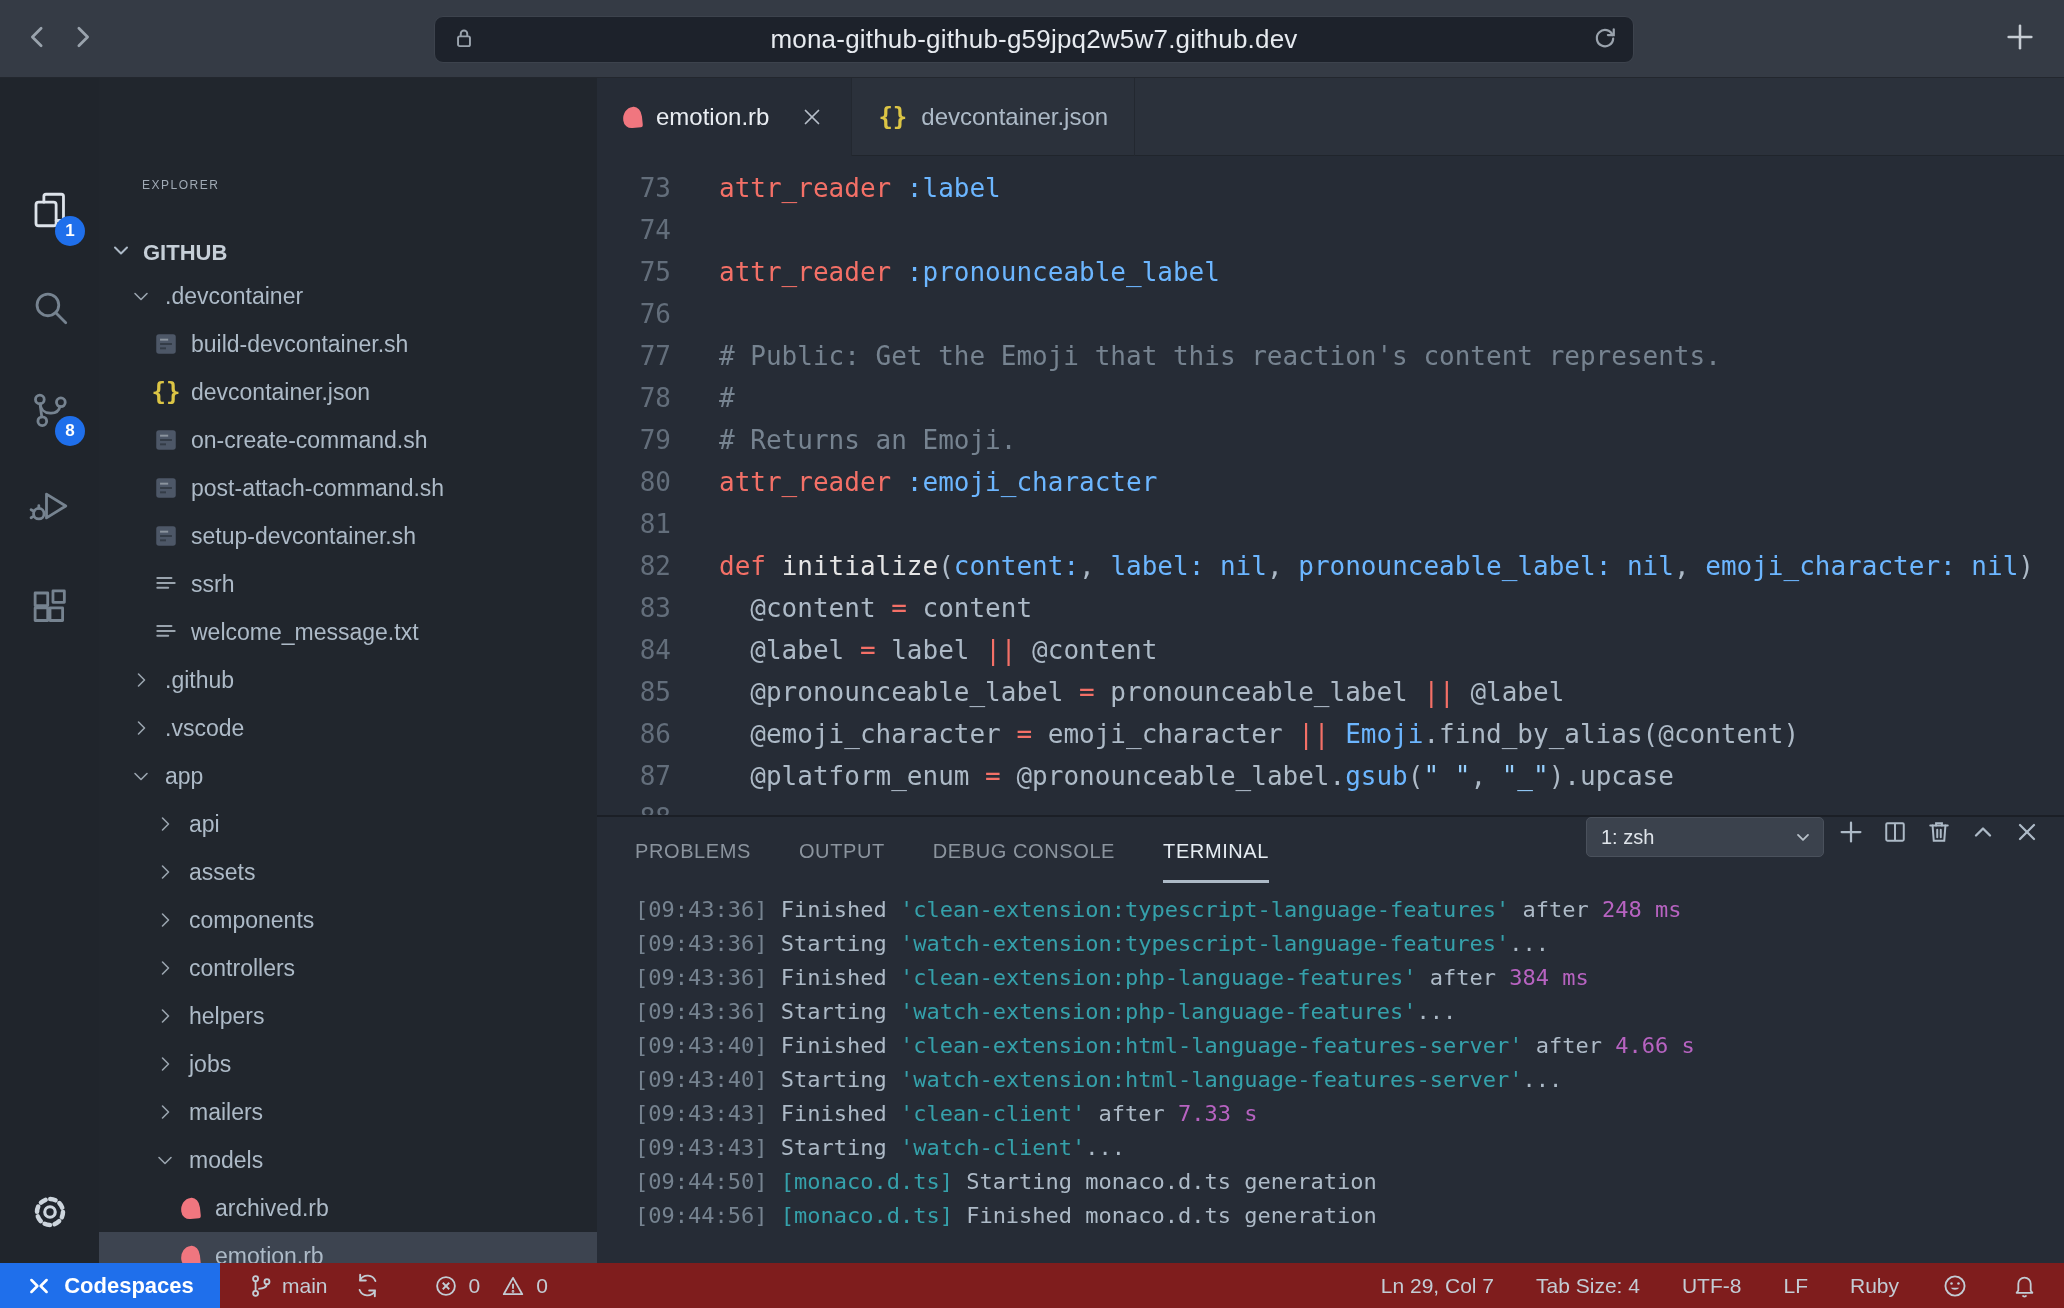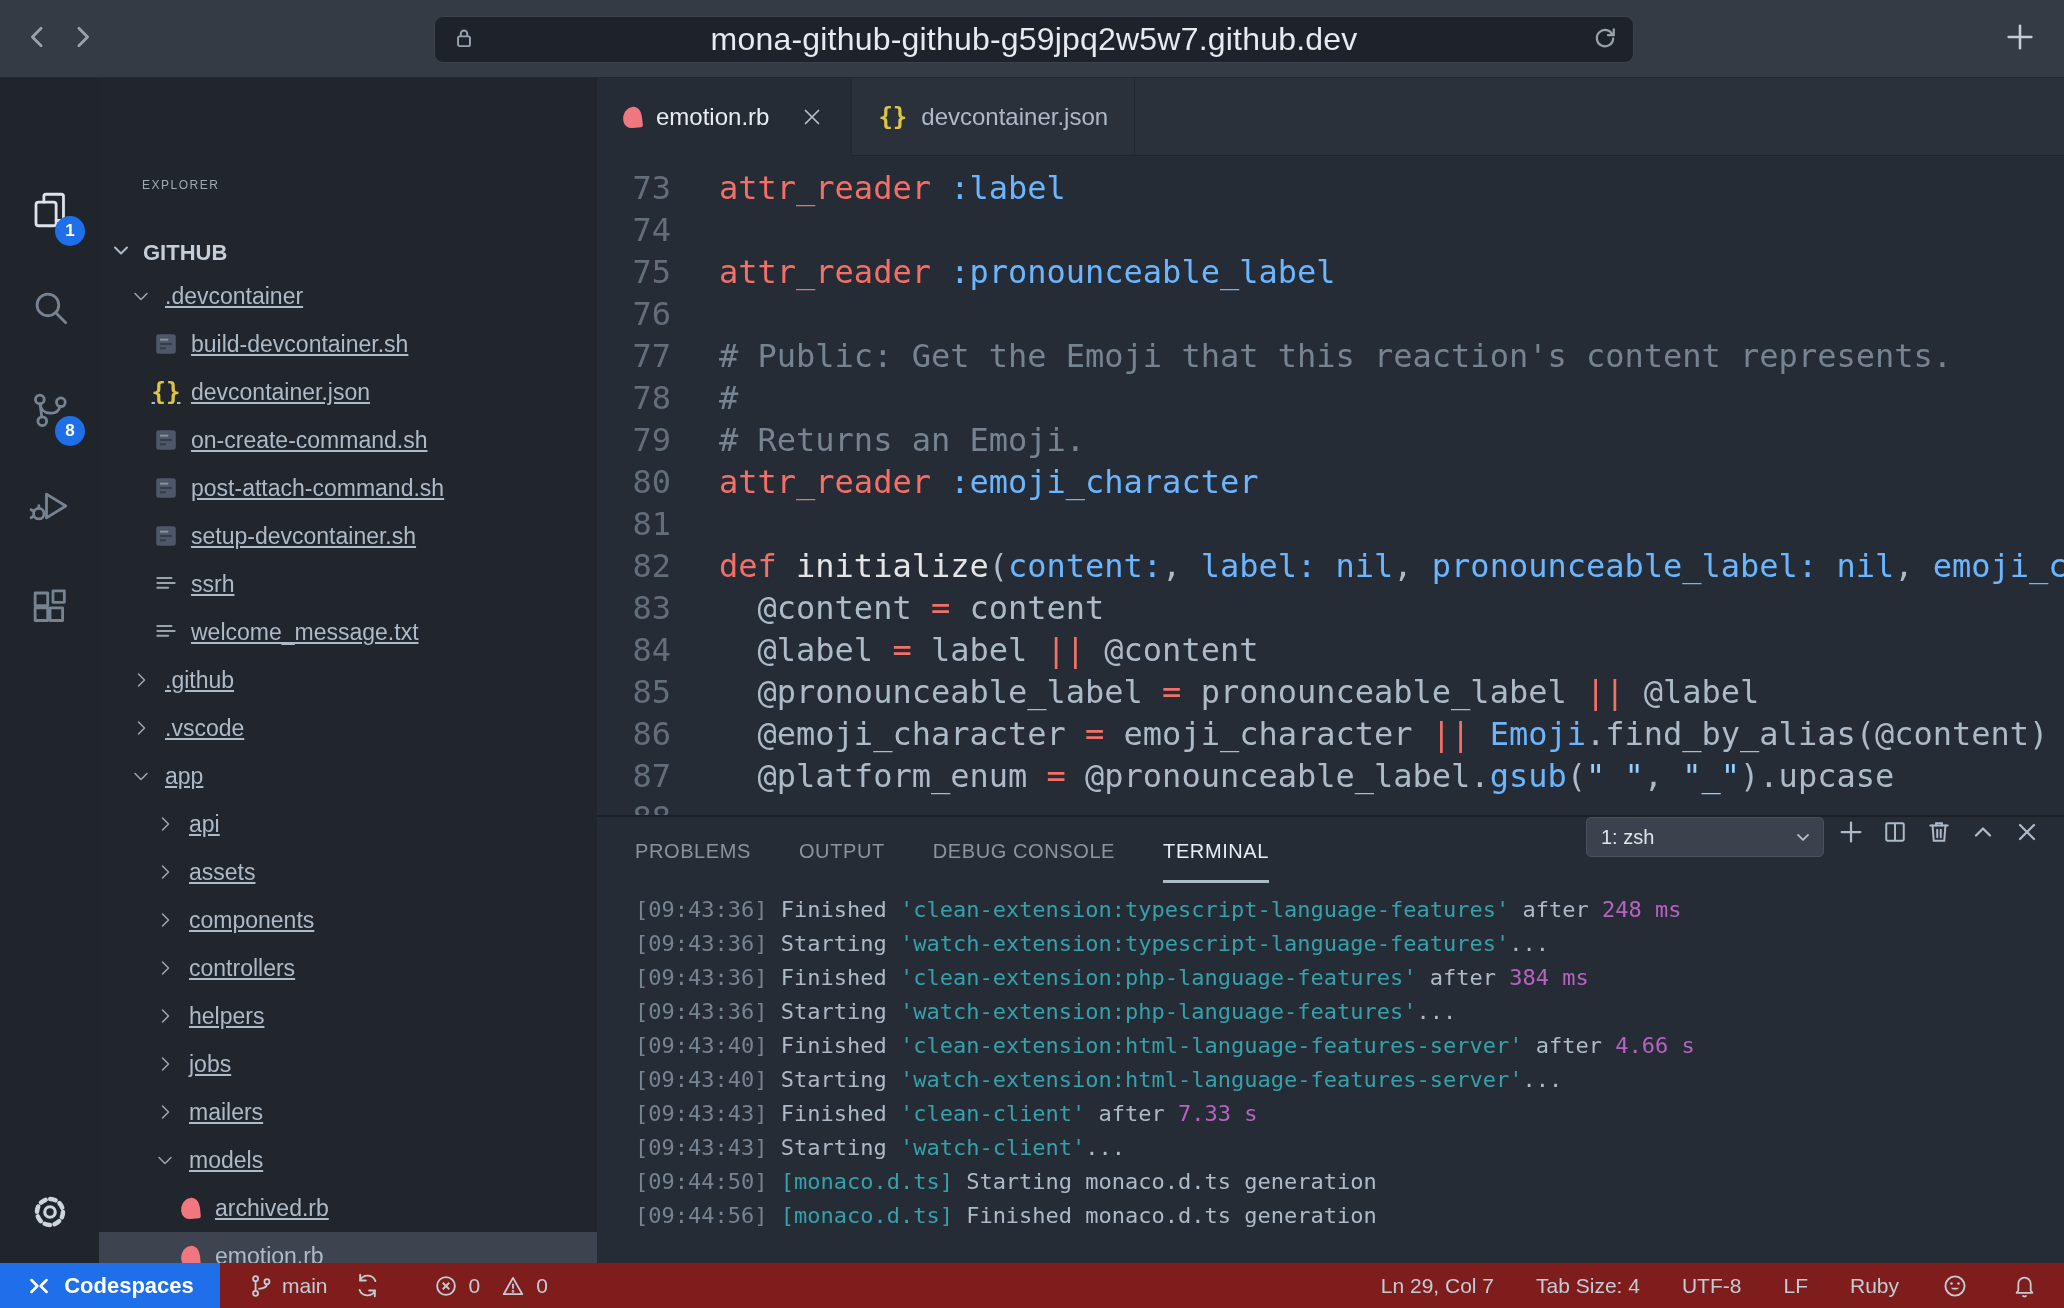--- a/index.html
+++ b/index.html
@@ -9,21 +9,21 @@
   
   .chrome { position:absolute; left:0; top:0; width:2064px; height:78px;
     background:#353b45; border-bottom:1px solid #23272e; display:flex; align-items:center; }
   .nav-btn { width:44px; height:44px; display:flex; align-items:center; justify-content:center;
     color:#9aa3ad; cursor:pointer; }
   .nav-btn:first-child{ margin-left:16px; }
   .urlbar { position:absolute; left:434px; top:16px; width:1200px; height:47px;
     background:#1d222b; border:1px solid #3d434d; border-radius:9px;
     display:flex; align-items:center; color:#e7ebf0; }
   .urlbar .lock { margin-left:16px; color:#9aa3ad; }
-  .urlbar .url-text { flex:1; text-align:center; font-size:32px; letter-spacing:.2px; }
+  .urlbar .url-text { flex:1; text-align:center; font-size:26px; letter-spacing:.2px; }
   .urlbar .reload { margin-right:14px; color:#9aa3ad; }
   .newtab { position:absolute; right:22px; top:17px; width:44px; height:44px;
     display:flex; align-items:center; justify-content:center; color:#c7cdd4; }
 
   
   .workbench { position:absolute; left:0; top:78px; width:2064px; height:1185px; display:flex; }
 
   .activity-bar { width:99px; height:100%; background:#20252c; position:relative; flex:none; }
   .act-item { position:absolute; left:0; width:99px; height:76px; display:flex;
     align-items:center; justify-content:center; color:#768390; cursor:pointer; }
@@ -34,39 +34,39 @@
 
   .sidebar { width:498px; height:100%; background:#21262d; flex:none; position:relative;
     color:#adbac7; overflow:hidden; }
   .sidebar-title { position:absolute; left:43px; top:100px; font-size:12px; color:#a0aab5;
     letter-spacing:1.5px; }
   .tree-root-row { position:absolute; left:0; top:151px; width:498px; height:48px;
     display:flex; align-items:center; cursor:pointer; font-weight:bold; font-size:22px; color:#c6cfd8; }
   .tree-root-row .chev { margin-left:10px; margin-right:10px; color:#adbac7; }
   .tree { position:absolute; left:0; top:194px; width:498px; }
   .tree-row { height:48px; display:flex; align-items:center; font-size:23px; color:#adbac7;
-    cursor:pointer; position:relative; white-space:nowrap;text-decoration:underline; }
+    cursor:pointer; position:relative; white-space:nowrap; }
   .tree-row.selected { background:#3d4450; }
   .tree-row .chev { color:#9aa4ae; display:flex; }
   .tree-row .ficon { display:flex; align-items:center; justify-content:center; width:26px; }
   .tree-row .lbl { margin-left:12px; }
 
   
   .main { flex:1; height:100%; position:relative; background:#262c36; overflow:hidden; }
   .tabstrip { position:absolute; left:0; top:0; width:100%; height:78px; background:#2b313b;
     display:flex; border-bottom:1px solid #20252c; }
   .tab { height:78px; display:flex; align-items:center; padding:0 26px; font-size:24px;
     color:#9fa9b4; cursor:pointer; border-right:1px solid #232830; }
   .tab.active { background:#262c36; color:#e9edf2; }
   .tab .tab-label { margin-left:14px; }
   .tab .tab-close { margin-left:30px; color:#b6bfc9; display:flex; }
   .tab.inactive .tab-label { color:#adbac7; }
 
   .editor { position:absolute; left:0; top:78px; width:100%; height:659px; overflow:hidden;
-    font-family:"DejaVu Sans Mono", monospace; font-size:32px; }
+    font-family:"DejaVu Sans Mono", monospace; font-size:26px; }
   .code-line { height:42px; line-height:42px; white-space:pre; display:flex; cursor:text; }
   .code-line .ln { width:74px; text-align:right; color:#636e7b; flex:none; }
   .code-line .code { margin-left:48px; }
   .editor-pad { height:11px; }
 
   .tk-kw  { color:#f47067; }
   .tk-fn  { color:#e5e5e5; }
   .tk-sym { color:#6cb6ff; }
   .tk-str { color:#96d0ff; }
   .tk-txt { color:#adbac7; }

